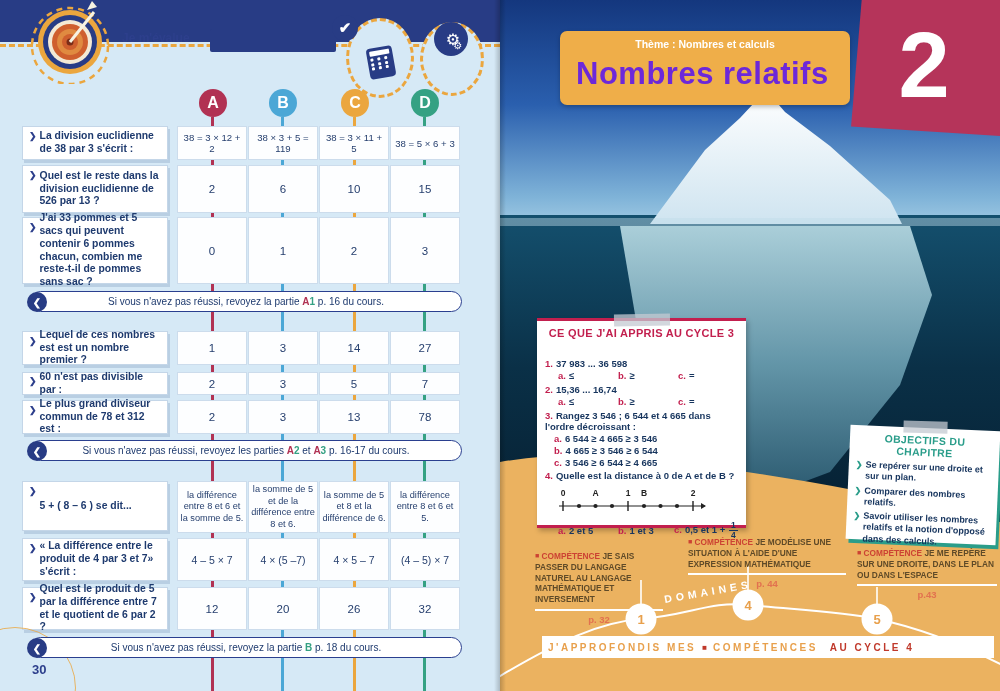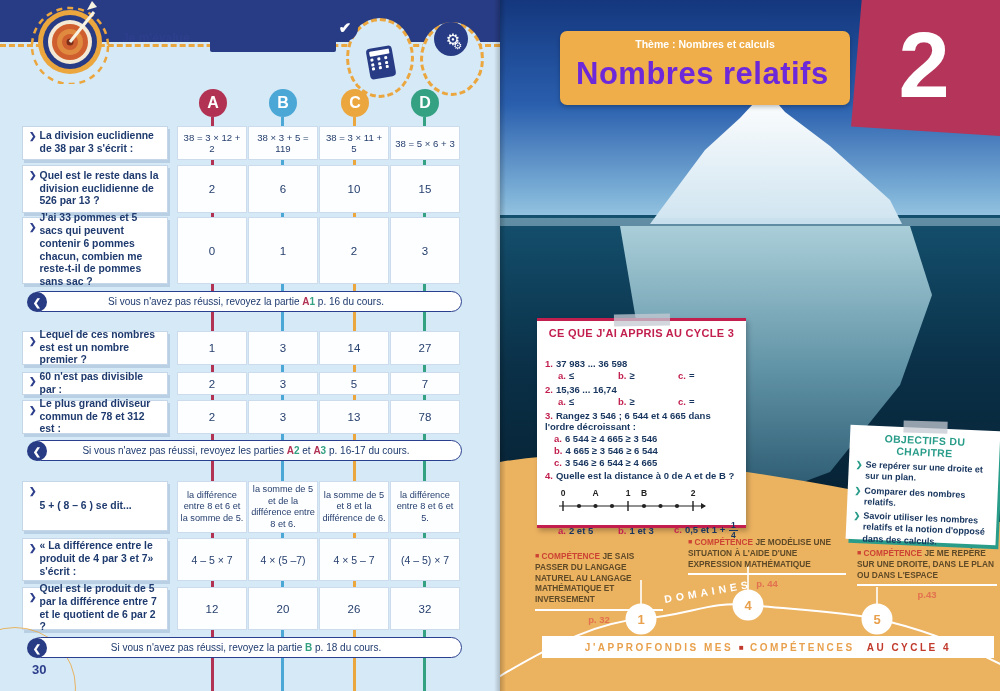--- a/index.html
+++ b/index.html
@@ -97,21 +97,21 @@
   .comp-text{margin:0;font-size:8.3px;font-weight:800;color:#5f4a28;line-height:1.3;border-bottom:2px solid #fff;padding-bottom:4px;}
   .sq{color:#cc4233;font-size:7px;vertical-align:1px;}
   .clabel{color:#cc4233;}
   .comp-page{text-align:center;margin-top:3px;color:#e2714f;font-size:9.5px;font-weight:bold;}
   .comp1{left:35px;top:551px;width:128px;}
   .comp2{left:188px;top:537px;width:158px;}
   .comp3{left:357px;top:548px;width:140px;}
 
   .arc-svg{position:absolute;left:0;top:0;z-index:3;}
   .footer-bar{position:absolute;left:42px;top:636px;width:452px;height:22px;background:#fff;z-index:5;
-    display:flex;align-items:center;justify-content:center;font-size:10px;font-weight:bold;letter-spacing:2.5px;}
+    display:flex;align-items:center;font-size:10px;font-weight:bold;letter-spacing:2.5px;}
   .footer-bar .f1{color:#e8a04c;margin:0 6px;}
   .footer-bar .fsq{color:#c0392b;font-size:8px;letter-spacing:0;}
   .footer-bar .f3{color:#c0392b;margin:0 6px;}
 
   .spine{position:absolute;left:494px;top:0;width:12px;height:691px;z-index:7;
     background:linear-gradient(90deg,rgba(0,0,0,0) 0%,rgba(0,0,0,.20) 50%,rgba(0,0,0,0) 100%);}
 </style>
 </head>
 <body>
 

